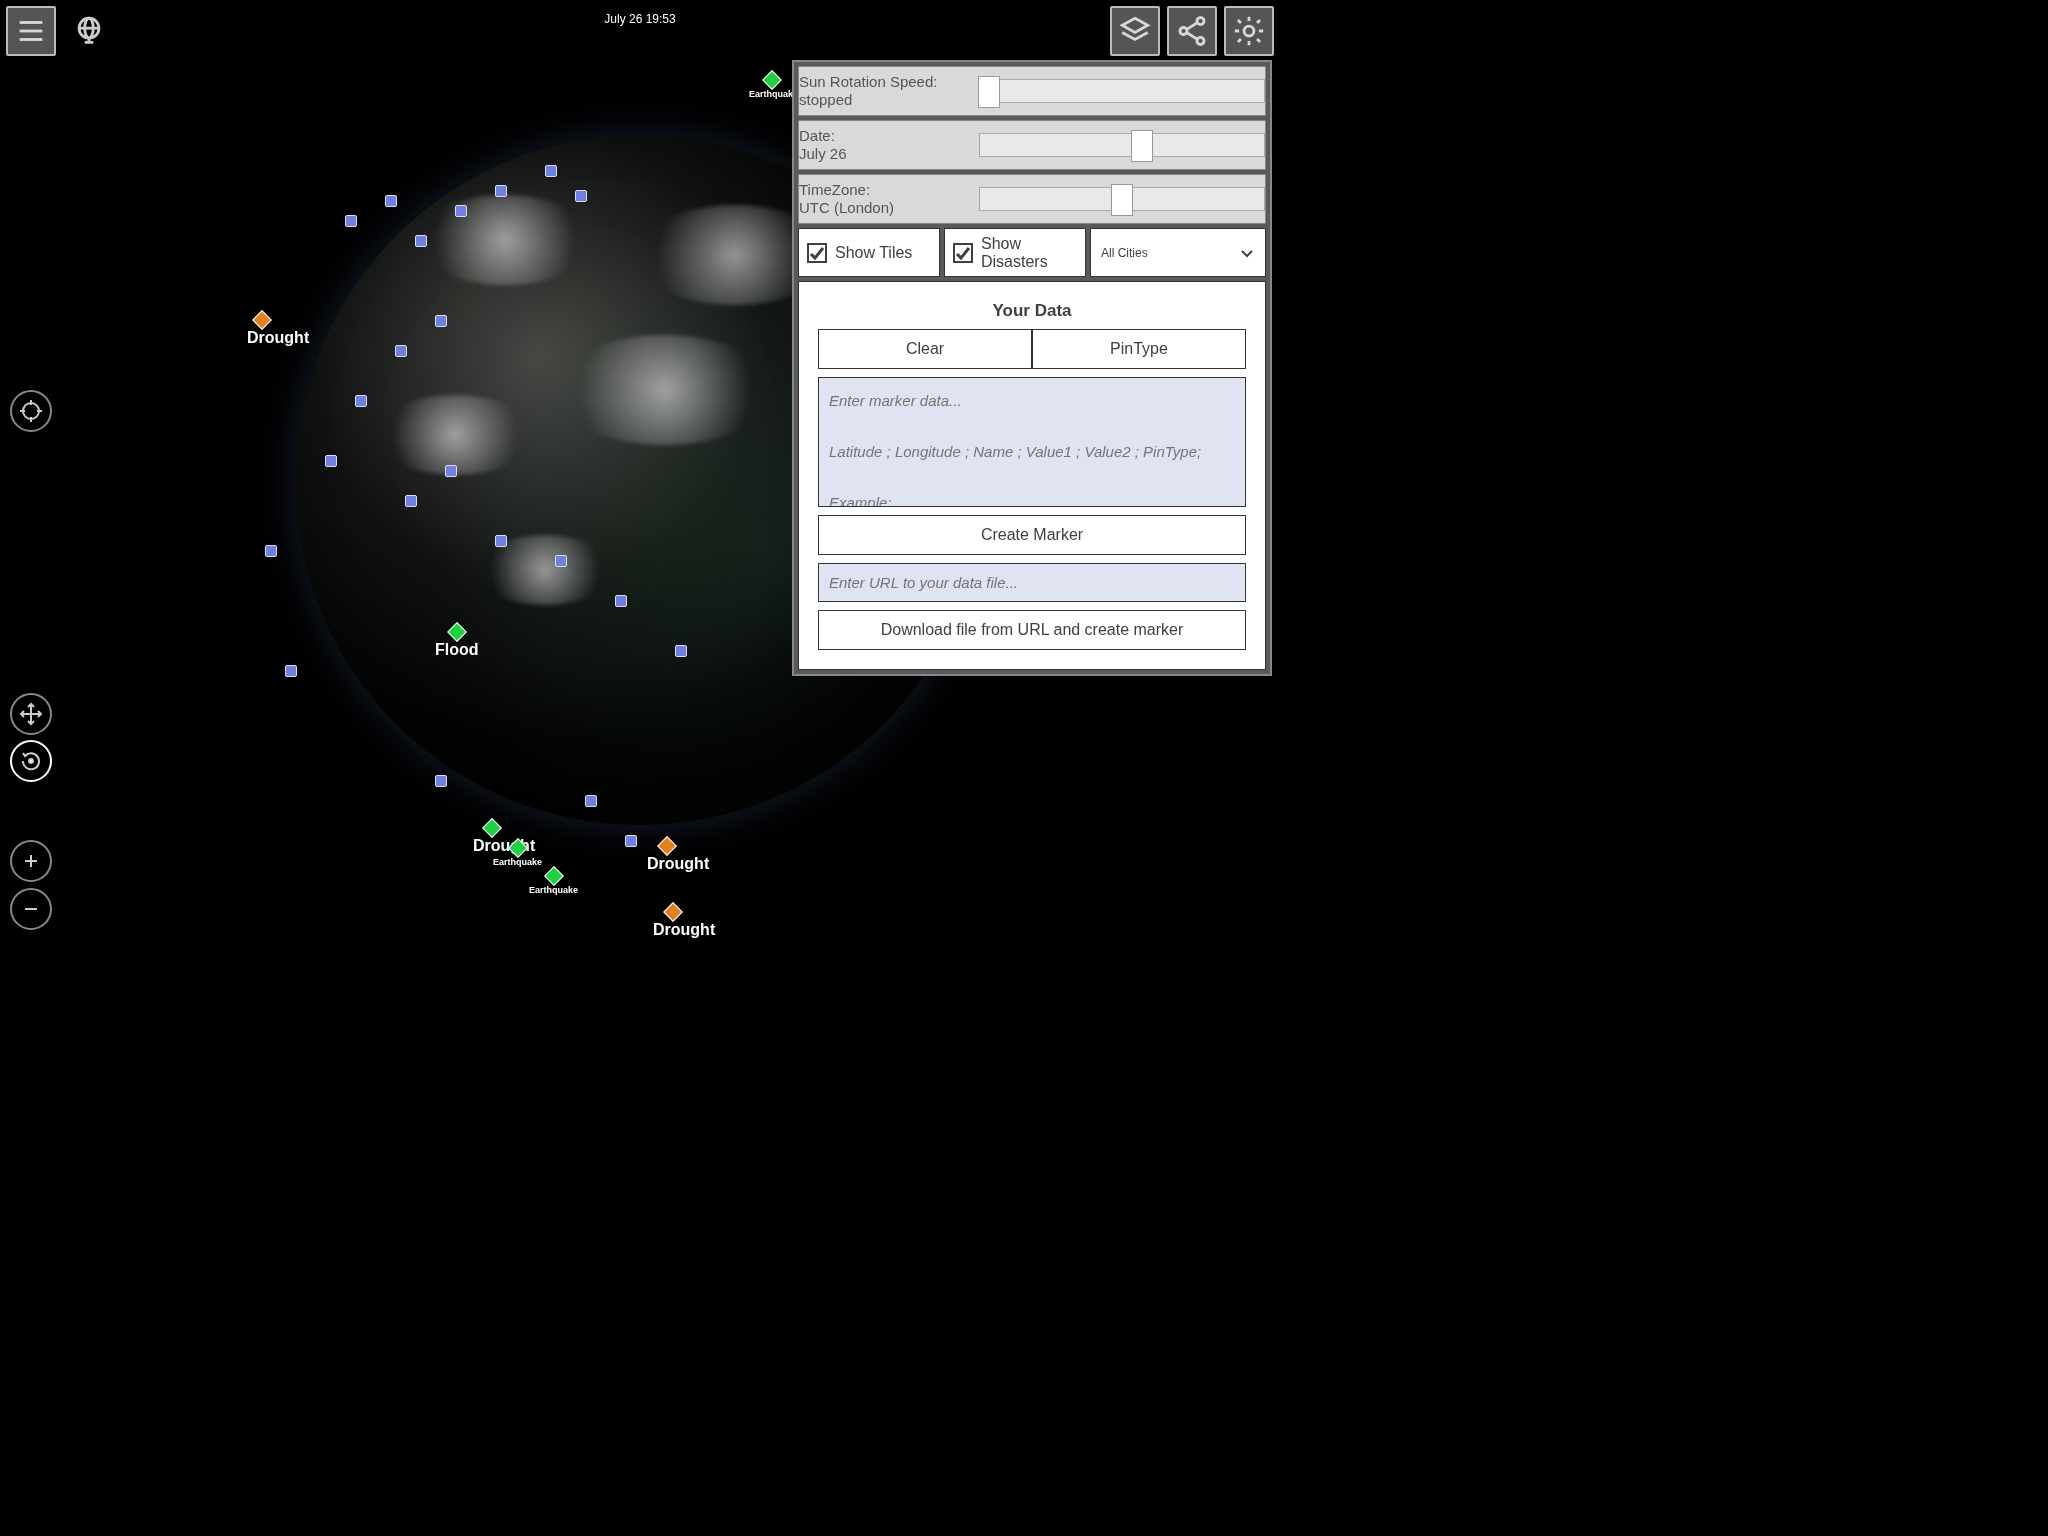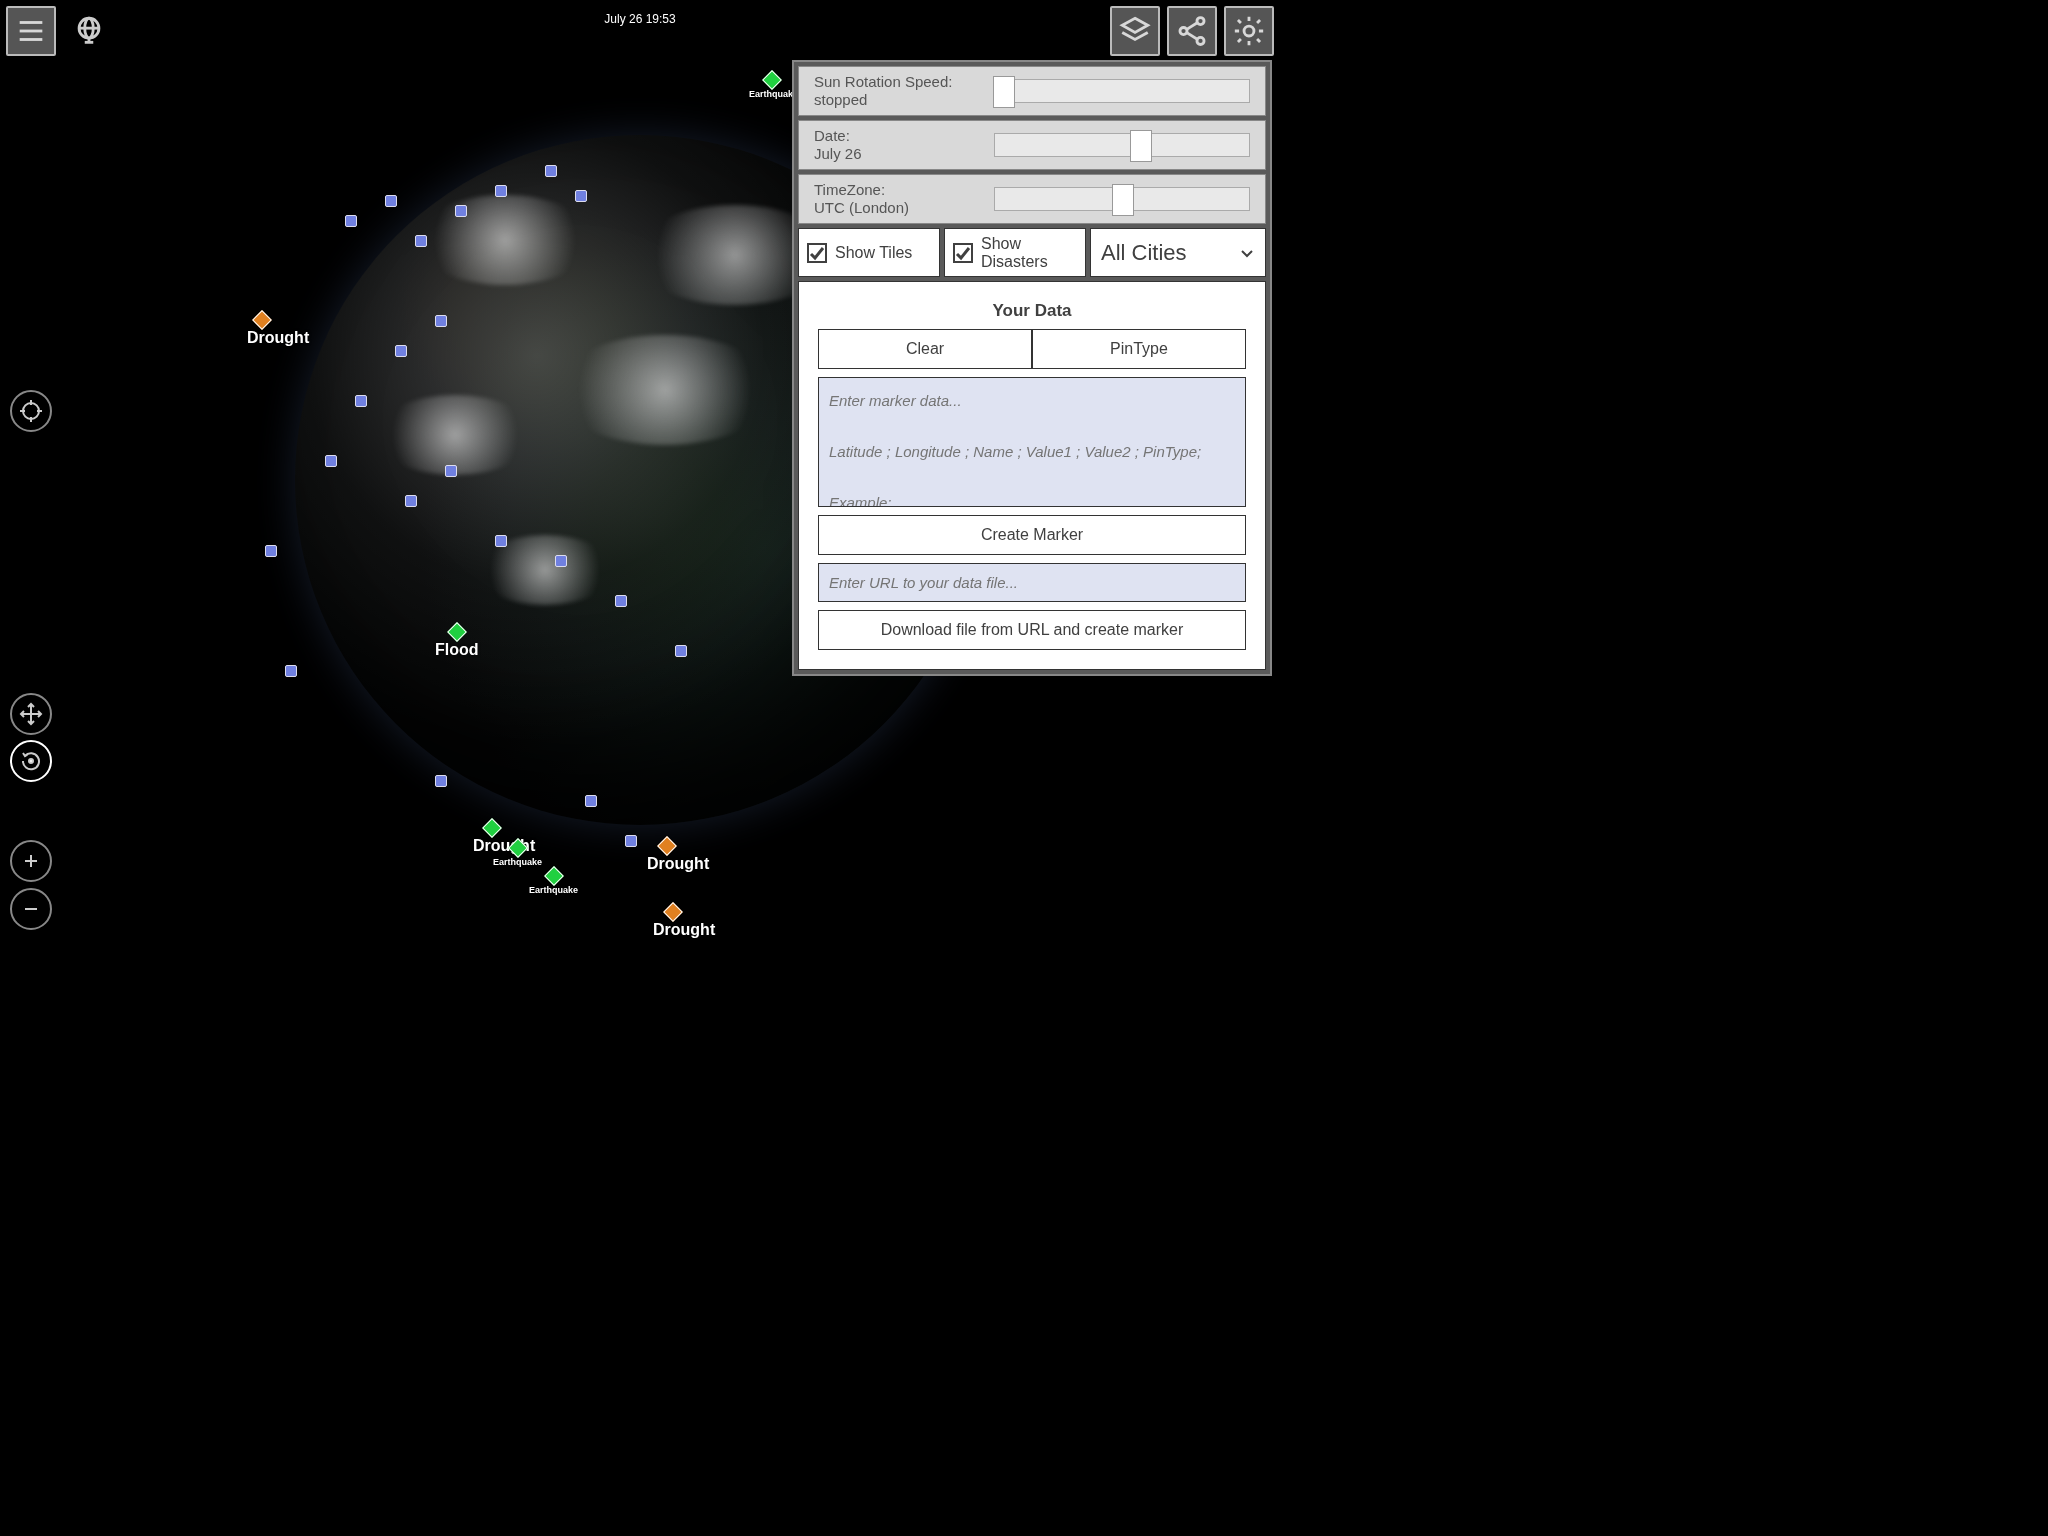--- a/index.html
+++ b/index.html
@@ -57,26 +57,26 @@
 #btn-zoomin { left:10px; bottom:78px; }
 #btn-zoomout { left:10px; bottom:30px; }
 
 
 .panel { position:absolute; top:60px; right:8px; width:480px; background:#5a5a5a; border:2px solid #888; padding:4px; display:flex; flex-direction:column; gap:4px; color:#404040; }
 .panel .row { display:flex; gap:4px; }
 .check-box { flex:1; background:#fff; border:1px solid #333; display:flex; align-items:center; gap:8px; padding:6px 8px; font-size:16px; color:#404040; cursor:pointer; }
 .cb { width:20px; height:20px; border:2px solid #404040; display:flex; align-items:center; justify-content:center; flex:0 0 20px; }
 .cb svg { width:16px; height:16px; stroke:#404040; stroke-width:3; fill:none; }
 
-.slider-row { background:#d9d9d9; border:1px solid #888; display:flex; align-items:center; padding:6px 15px; gap:10px; }
+.slider-row { background:#d9d9d9; border:1px solid #888; display:flex; align-items:center; padding:6px 0; gap:10px; }
 .slider-label { width:170px; font-size:15px; line-height:1.2; color:#555; }
 .slider { flex:1; height:24px; background:#e9e9e9; border:1px solid #aaa; position:relative; }
 .slider-thumb { position:absolute; top:-4px; width:22px; height:32px; background:#fff; border:1px solid #999; }
 
-.select-box { flex:1; background:#fff; border:1px solid #333; display:flex; align-items:center; justify-content:space-between; padding:6px 10px; font-size:22px; color:#404040; cursor:pointer; }
+.select-box { flex:1; background:#fff; border:1px solid #333; display:flex; align-items:center; justify-content:space-between; padding:6px 10px; font-size:12px; color:#404040; cursor:pointer; }
 
 .data-section { background:#fff; border:1px solid #333; padding:19px; display:flex; flex-direction:column; gap:8px; }
 .data-title { text-align:center; font-weight:bold; font-size:17px; color:#404040; }
 .btn-row { display:flex; gap:0;border-radius:7px; }
 .btn { flex:1; background:#fff; border:1px solid #333; padding:10px; text-align:center; font-size:16px; color:#404040; cursor:pointer; }
 .textarea { background:#dfe3f2; border:1px solid #333; padding:10px; font-size:15px; font-style:italic; color:#666; line-height:1.7; white-space:pre-wrap; min-height:130px; resize:none; font-family:Liberation Sans, sans-serif; width:100%; }
 .url-input { background:#dfe3f2; border:1px solid #333; padding:10px; font-size:15px; font-style:italic; color:#666; width:100%; font-family:inherit; }
 
 
 .dlabel { position:absolute; font-size:16px; font-weight:bold; text-shadow:0 0 3px #000; pointer-events:none; }

